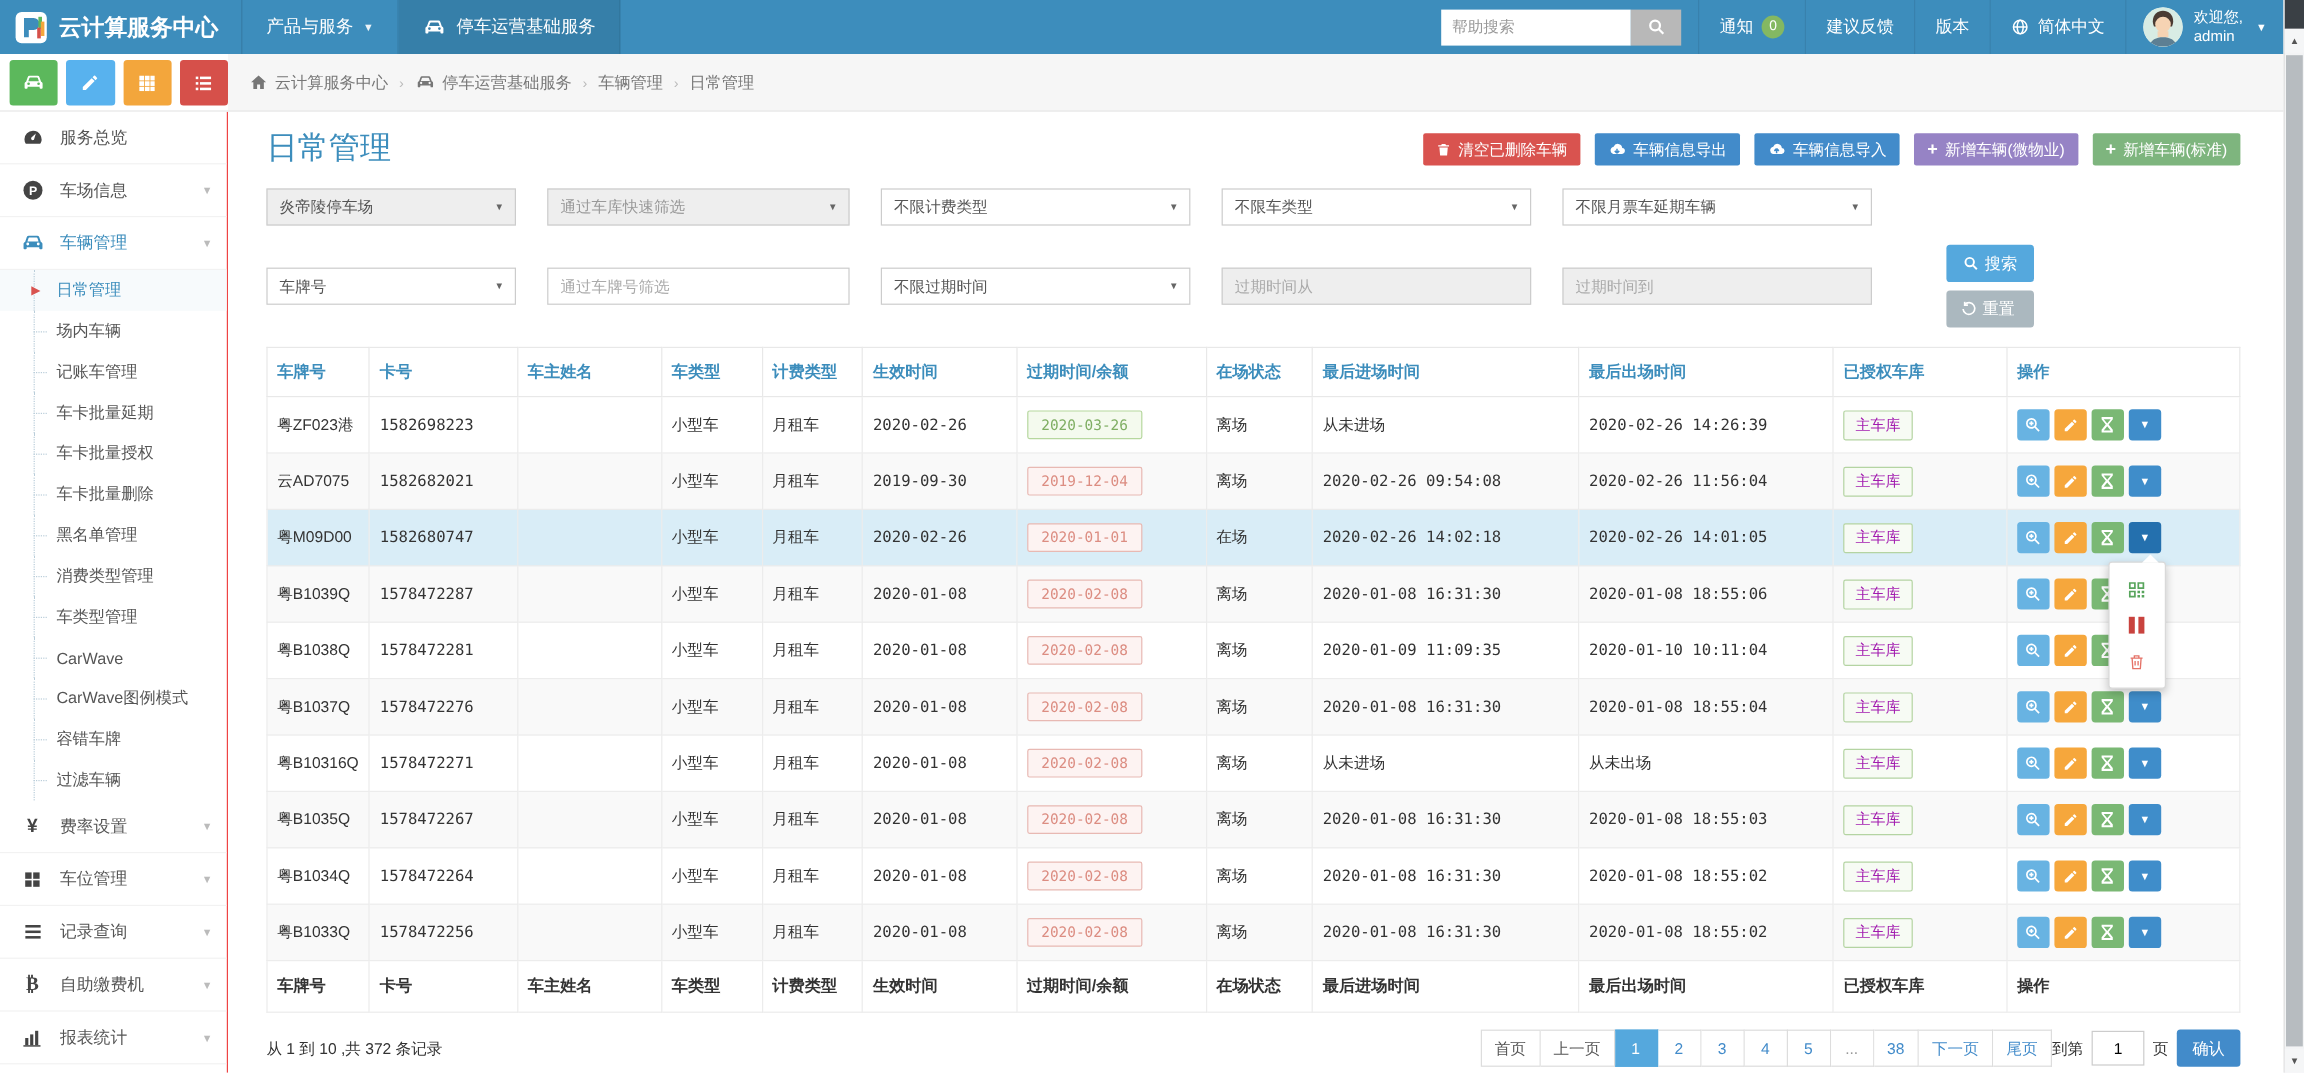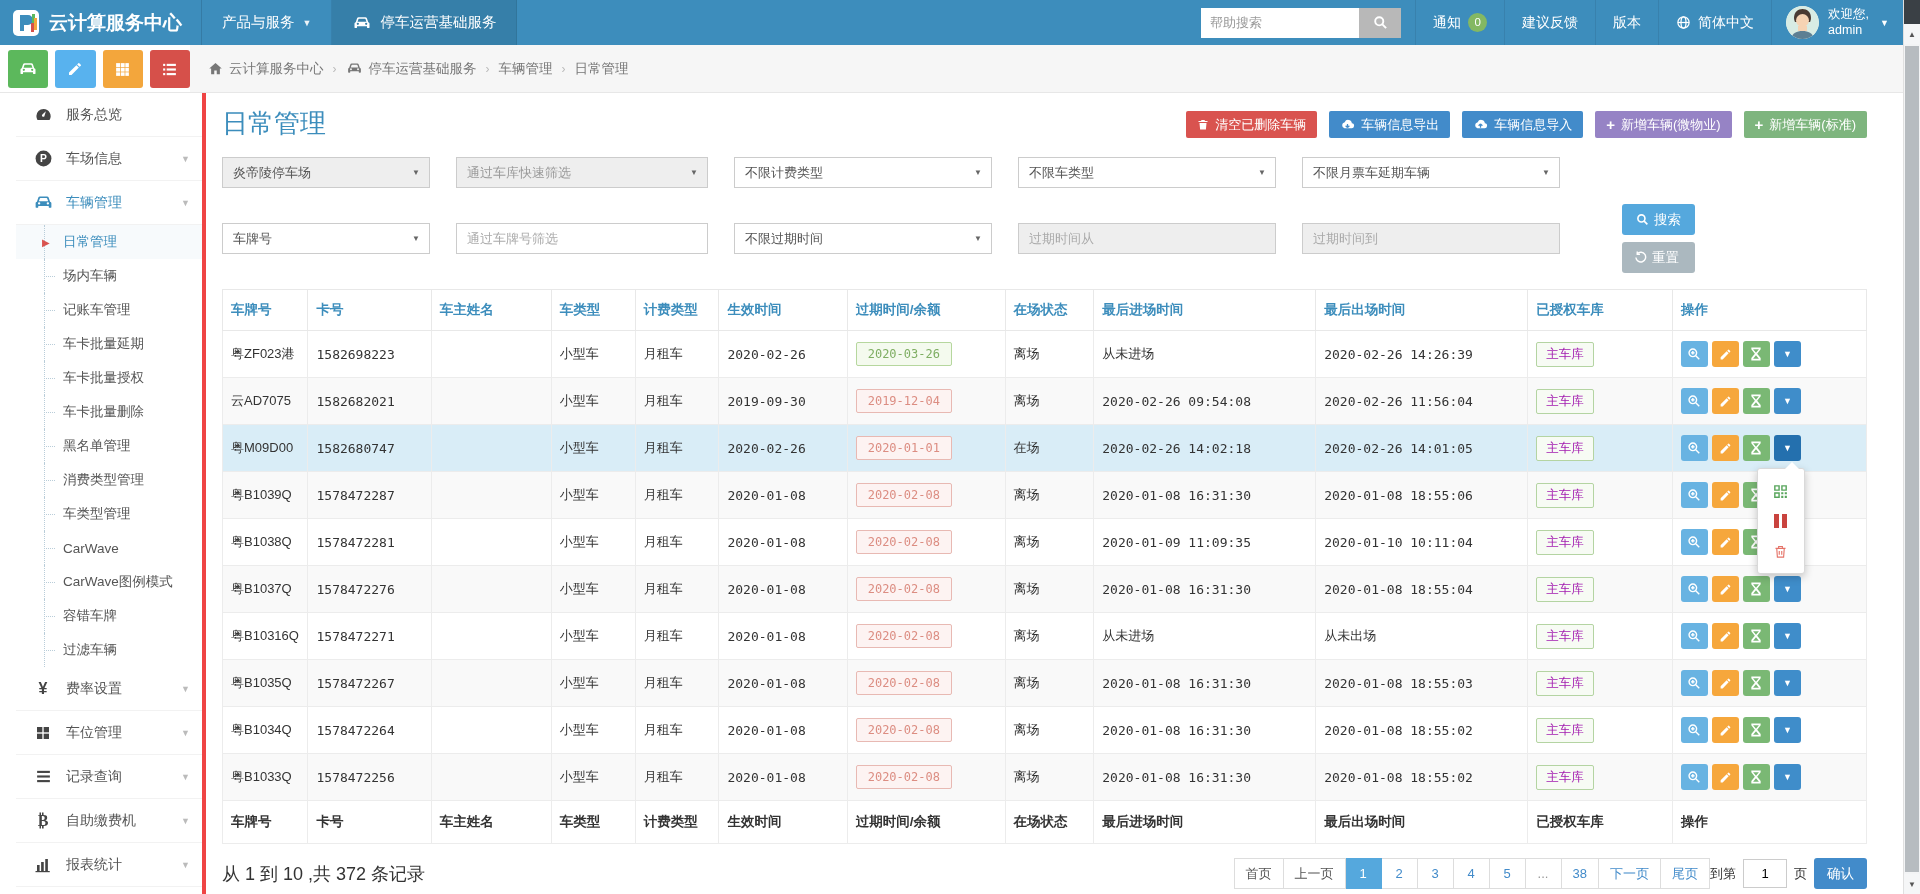--- a/index.html
+++ b/index.html
@@ -29,21 +29,21 @@
   
   .subbar { position:absolute; top:45px; left:0; right:17px; height:48px; z-index:25; }
   .quick { position:absolute; left:0; top:0; width:190px; height:48px; background:#fff; border-bottom:1px solid #e7e7e7; display:flex; gap:7px; padding:5px 0 0 8px; }
   .qbtn { width:41px; height:38px; border-radius:3px; color:#fff; display:flex; align-items:center; justify-content:center; cursor:pointer; }
   .q-green{background:#5cb85c;} .q-blue{background:#58b2ee;} .q-orange{background:#f3a63c;} .q-red{background:#d6504a;}
   .breadcrumb { position:absolute; left:190px; right:0; top:0; height:48px; background:#f6f6f6; border-bottom:1px solid #e7e7e7; display:flex; align-items:center; padding-left:18px; gap:9px; color:#777; font-size:13.5px; }
   .crumb { display:flex; align-items:center; gap:6px; cursor:pointer; }
   .crumb-sep { color:#bbb; font-size:12px; }
 
   
-  .sidebar { position:absolute; top:93px; left:16px; width:190px; bottom:0; background:#fff; border-right:4px solid #ef4444; overflow:hidden; z-index:20; }
+  .sidebar { position:absolute; top:93px; left:0; width:190px; bottom:0; background:#fff; border-right:1px solid #ef4444; overflow:hidden; z-index:20; }
   .side-item { height:44px; display:flex; align-items:center; gap:12px; padding:0 12px 0 16px; font-size:14px; color:#555; border-bottom:1px solid #f2f2f2; cursor:pointer; }
   .side-item .sicon { width:22px; display:flex; justify-content:center; color:#444; }
   .side-item.blue { color:#3c8dbc; }
   .side-item.blue .sicon { color:#3c8dbc; }
   .chev { margin-left:auto; color:#bbb; font-size:9px; }
   .sub-item { height:34px; display:flex; align-items:center; padding-left:47px; font-size:13.5px; color:#555; position:relative; cursor:pointer; }
   .sub-item::before { content:""; position:absolute; left:28px; top:0; bottom:0; border-left:1px dotted #b9cdd9; }
   .sub-item::after { content:""; position:absolute; left:28px; top:50%; width:11px; border-top:1px dotted #b9cdd9; }
   .sub-item.current { background:#f7fafc; color:#3c8dbc; }
   .sub-item.current::after { display:none; }
@@ -92,21 +92,21 @@
   .op-view{background:#68b3e2;} .op-edit{background:#f6a73c;} .op-delay{background:#7ab874;} .op-more{background:#3f8dca;}
   .op-more.pressed{background:#2470ae;}
   .row-menu { position:absolute; top:33px; left:76px; width:48px; background:#fff; border:1px solid #d9d9d9; border-radius:3px; box-shadow:0 3px 8px rgba(0,0,0,0.22); z-index:40; padding:7px 0; }
   .row-menu::before { content:""; position:absolute; top:-7px; left:27px; border-left:7px solid transparent; border-right:7px solid transparent; border-bottom:7px solid #fff; }
   .rm-item { height:30px; display:flex; align-items:center; justify-content:center; cursor:pointer; }
   .pause-ic { display:flex; gap:3px; }
   .pause-ic span { width:5px; height:14px; background:#c9433e; display:block; }
 
   
   .table-footer { display:flex; align-items:center; margin-top:14px; }
-  .records { font-size:18px; color:#333; }
+  .records { font-size:13px; color:#333; }
   .pagination { margin-left:auto; display:flex; align-items:center; }
   .pg { min-width:36px; padding:0 11px; height:31px; border:1px solid #ddd; border-left:none; background:#fff; display:flex; align-items:center; justify-content:center; font-size:13px; color:#428bca; cursor:pointer; }
   .pg:first-child { border-left:1px solid #ddd; }
   .pg.dim { color:#555; }
   .pg.ellip { color:#999; cursor:default; }
   .pg.active { background:#55a8dd; border-color:#55a8dd; color:#fff; }
   .goto { display:flex; align-items:center; gap:7px; font-size:13px; color:#333; }
   .goto input { width:44px; height:29px; border:1px solid #ccc; text-align:center; font-size:13px; font-family:"Liberation Sans",sans-serif; }
   .btn-confirm { height:31px; padding:0 13px; background:#428bca; border:none; border-radius:3px; color:#fff; font-size:13.5px; cursor:pointer; font-family:"Liberation Sans",sans-serif; }
 

